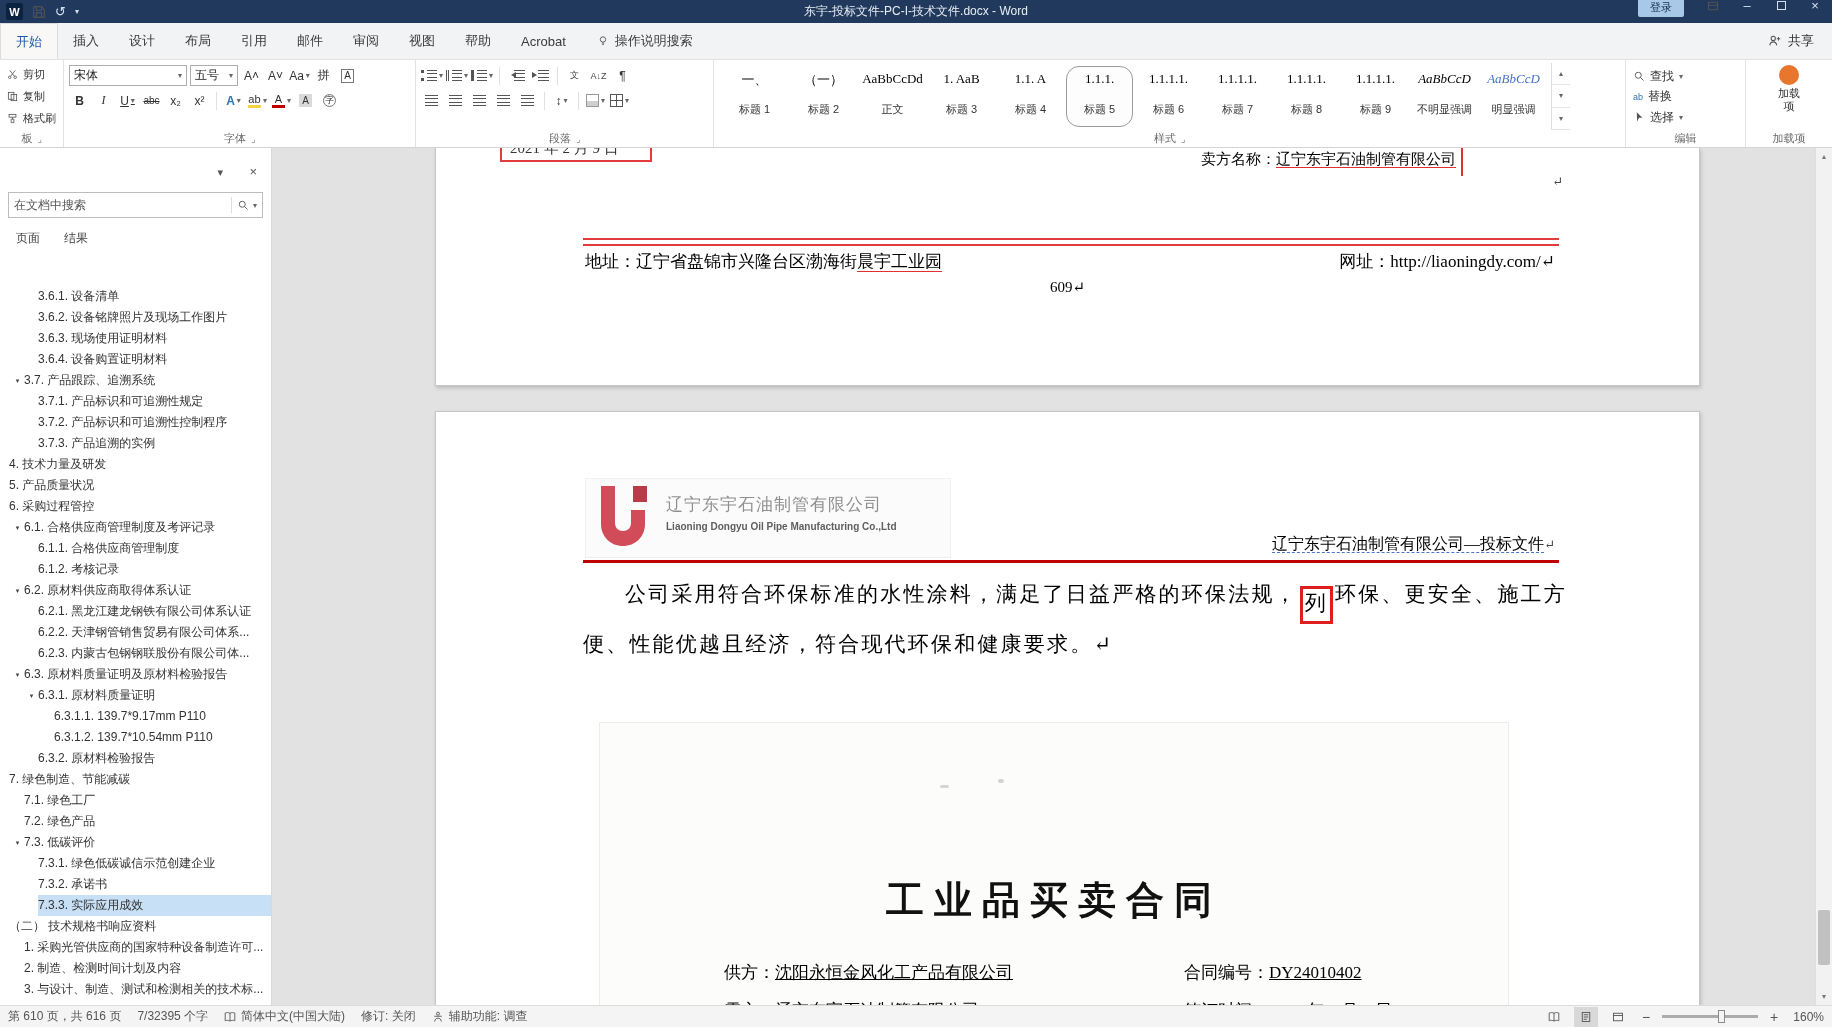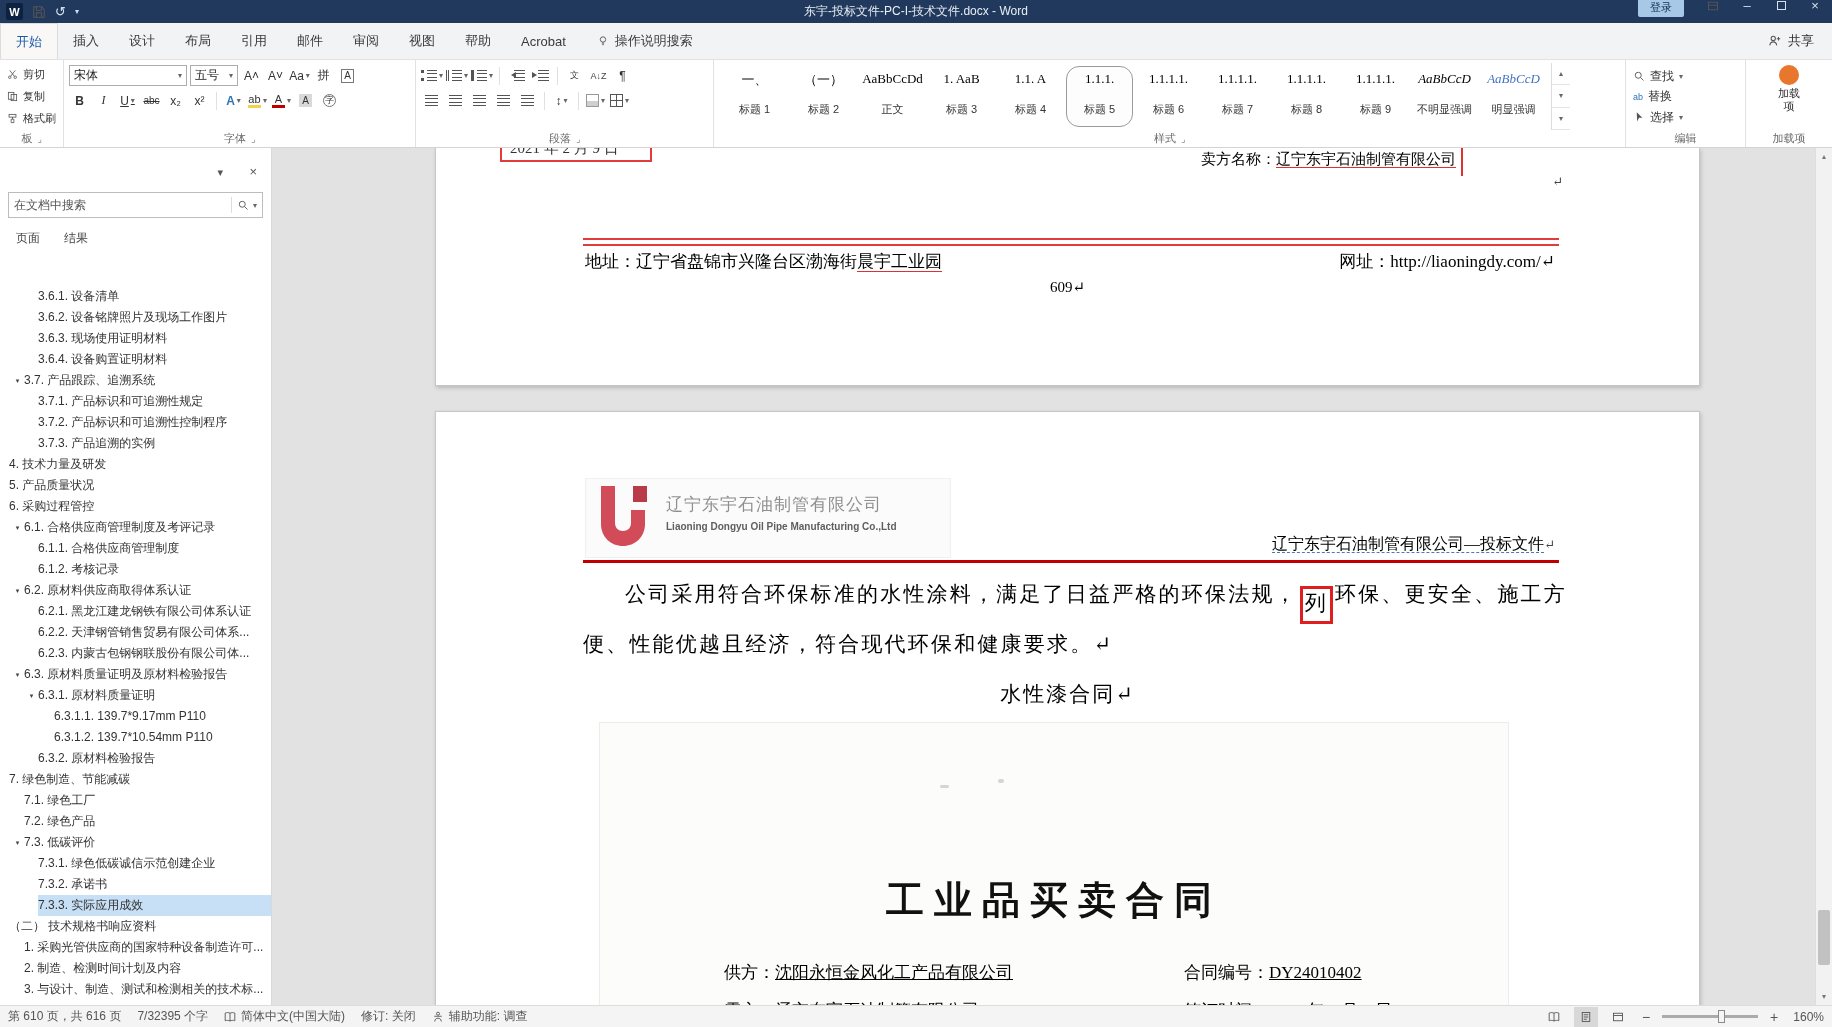--- a/index.html
+++ b/index.html
@@ -654,21 +654,20 @@
           <path d="M10 4v38c0 13 10 22 22 22s22-9 22-22V28H40v13c0 5-3.5 8-8 8s-8-3-8-8V4z" fill="#d24b58"></path>
           <rect x="42" y="4" width="14" height="16" fill="#b93a49"></rect>
         </svg>
         <div class="lh-cn">辽宁东宇石油制管有限公司</div>
         <div class="lh-en">Liaoning Dongyu Oil Pipe Manufacturing Co.,Ltd</div>
       </div>
       <div class="p2-header"><span class="dashed">辽宁东宇石油制管有限公司—投标文件</span><span class="pilc">↵</span></div>
       <div class="p2-rule"></div>
       <div class="p2-line1"><span>公司采用符合环保标准的水性涂料，满足了日益严格的环保法规，</span><span class="redboxchar">列</span><span>环保、更安全、施工方</span></div>
       <div class="p2-line2">便、性能优越且经济，符合现代环保和健康要求。↵</div>
-      <div class="p2-sub">水性漆合同↵</div>
       <div class="contract">
         <div class="speck" style="left:340px;top:62px;width:9px;height:3px;"></div>
         <div class="speck" style="left:398px;top:56px;width:6px;height:4px;"></div>
         <div class="c-title">工业品买卖合同</div>
         <div class="c-row1"><span>供方：</span><span class="blku">沈阳永恒金风化工产品有限公司</span></div>
         <div class="c-no"><span>合同编号：</span><span class="blku">DY24010402</span></div>
         <div class="c-row2"><span>需方：</span><span class="blku">辽宁东宇石油制管有限公司</span></div>
         <div class="c-date"><span>签订时间：</span><span class="blku">2024 年 1 月 4 日</span></div>
       </div>
     </div>

